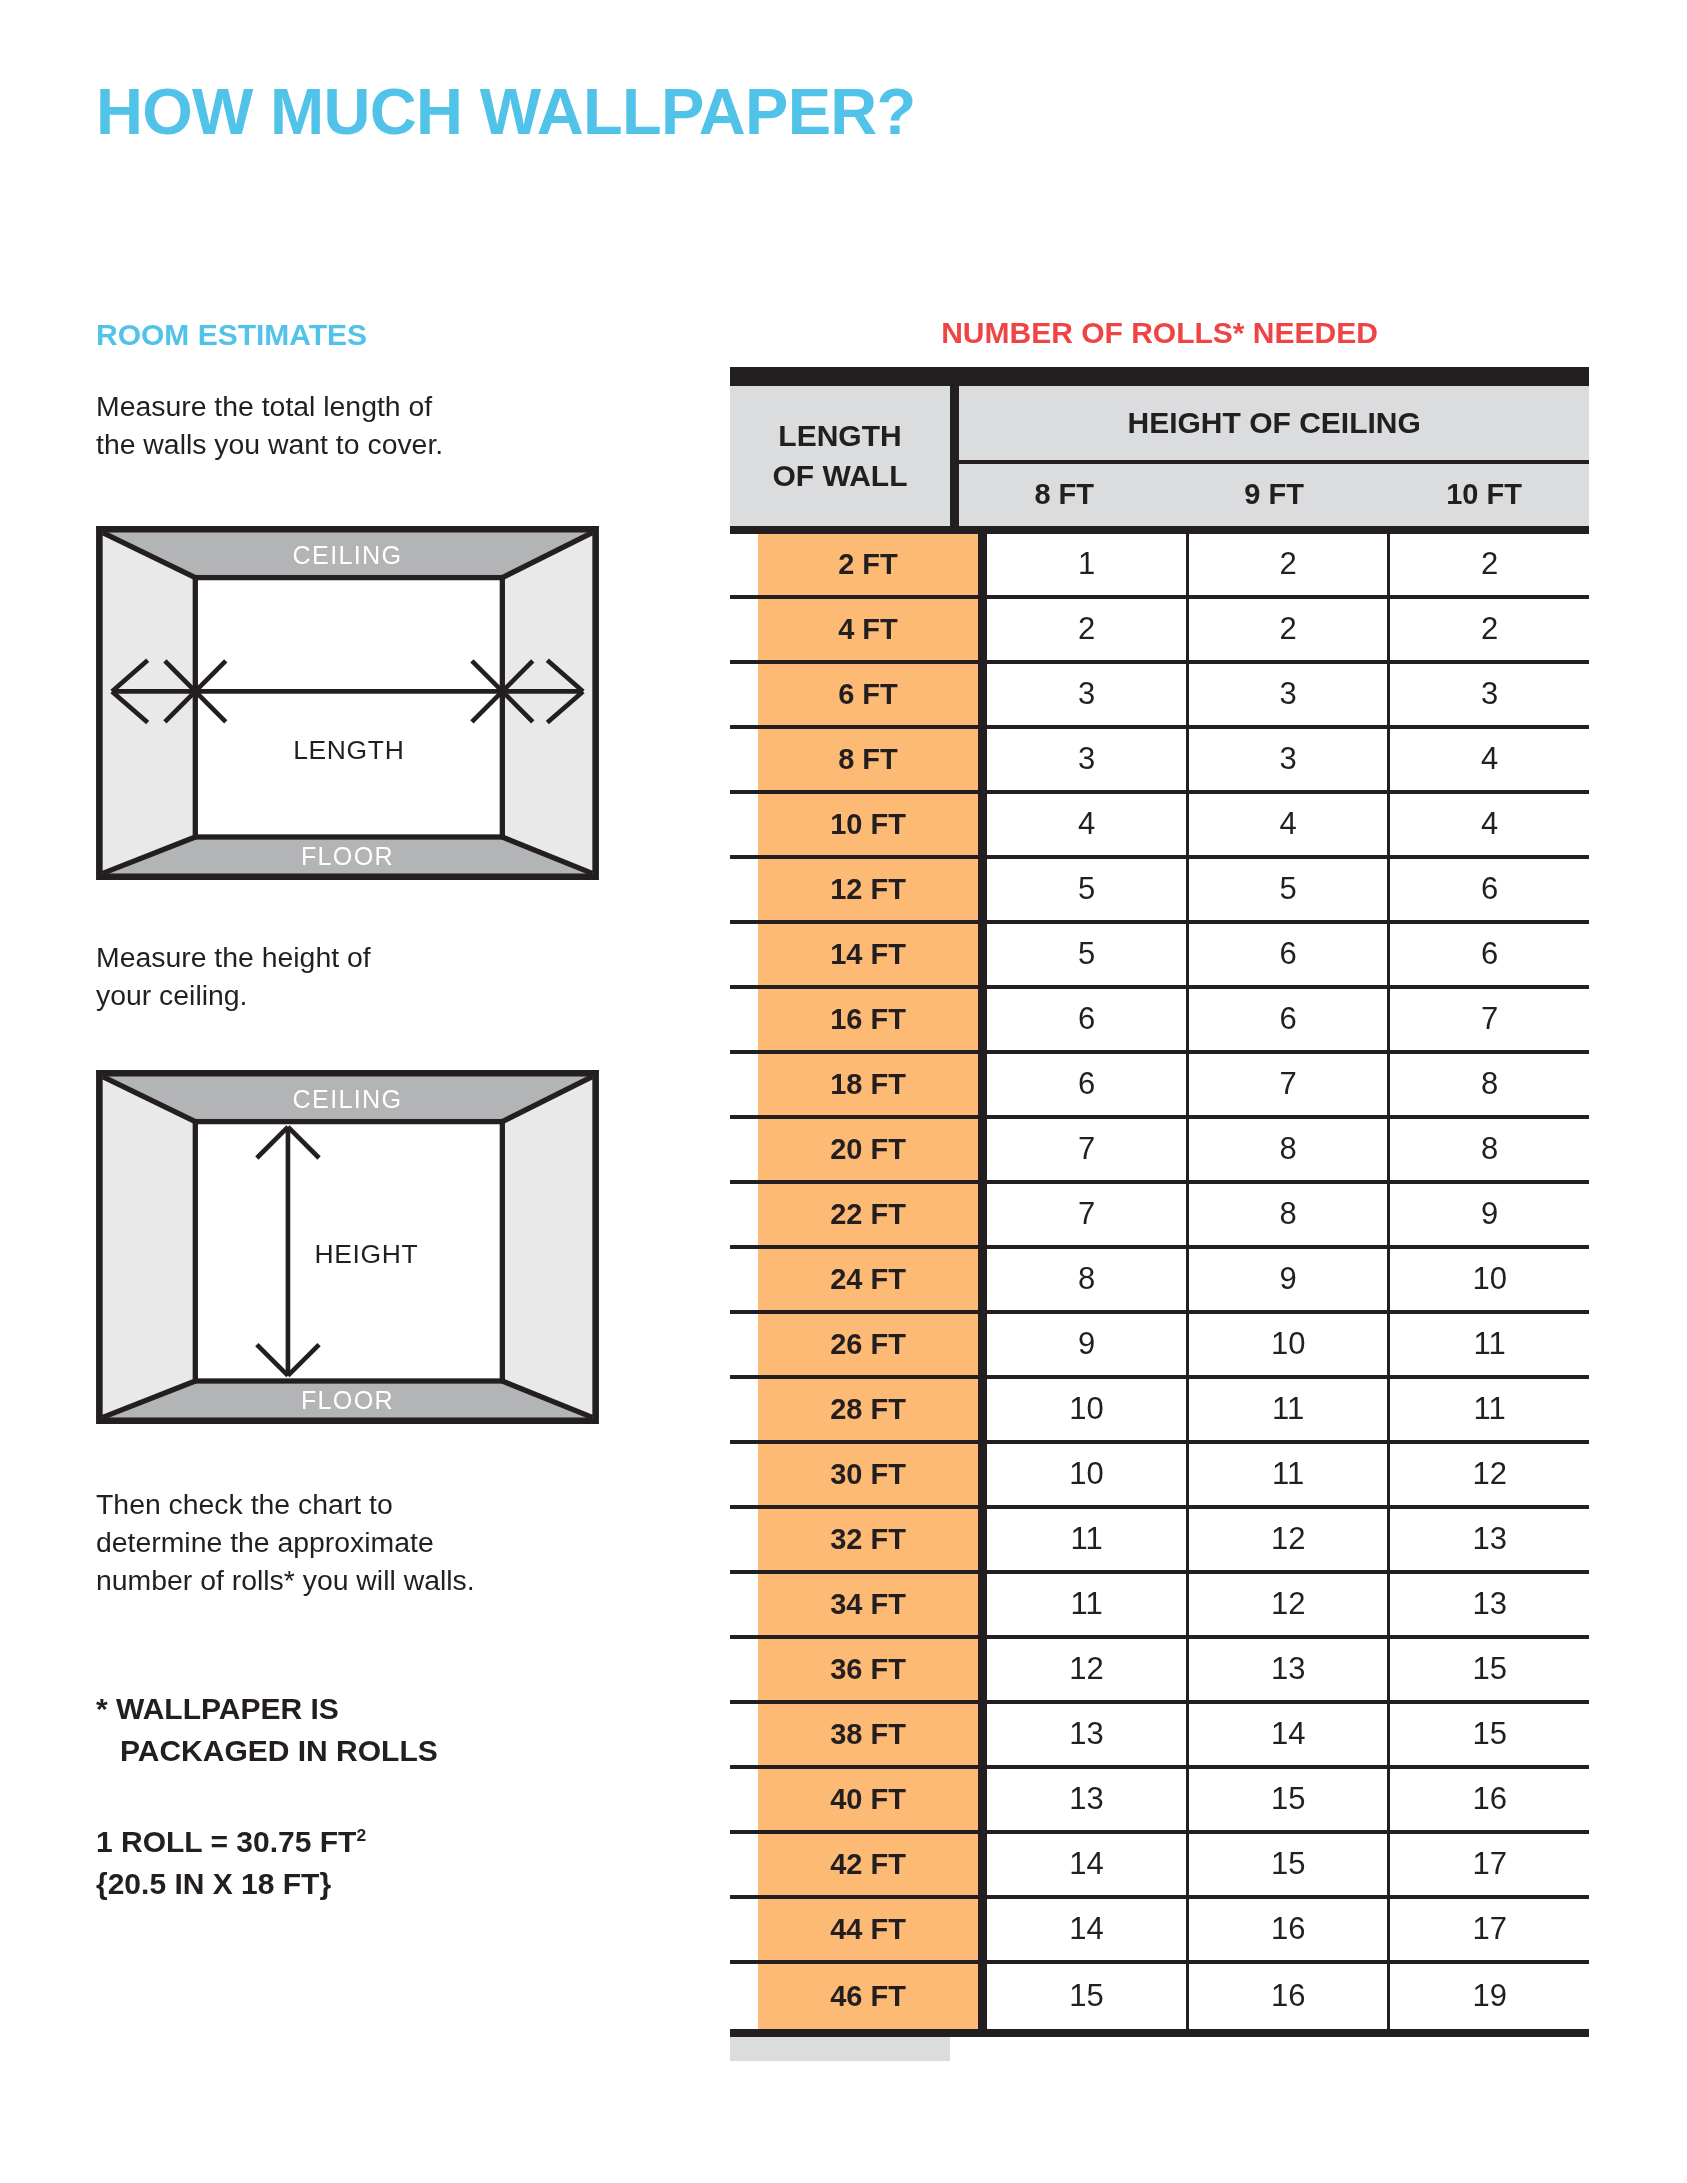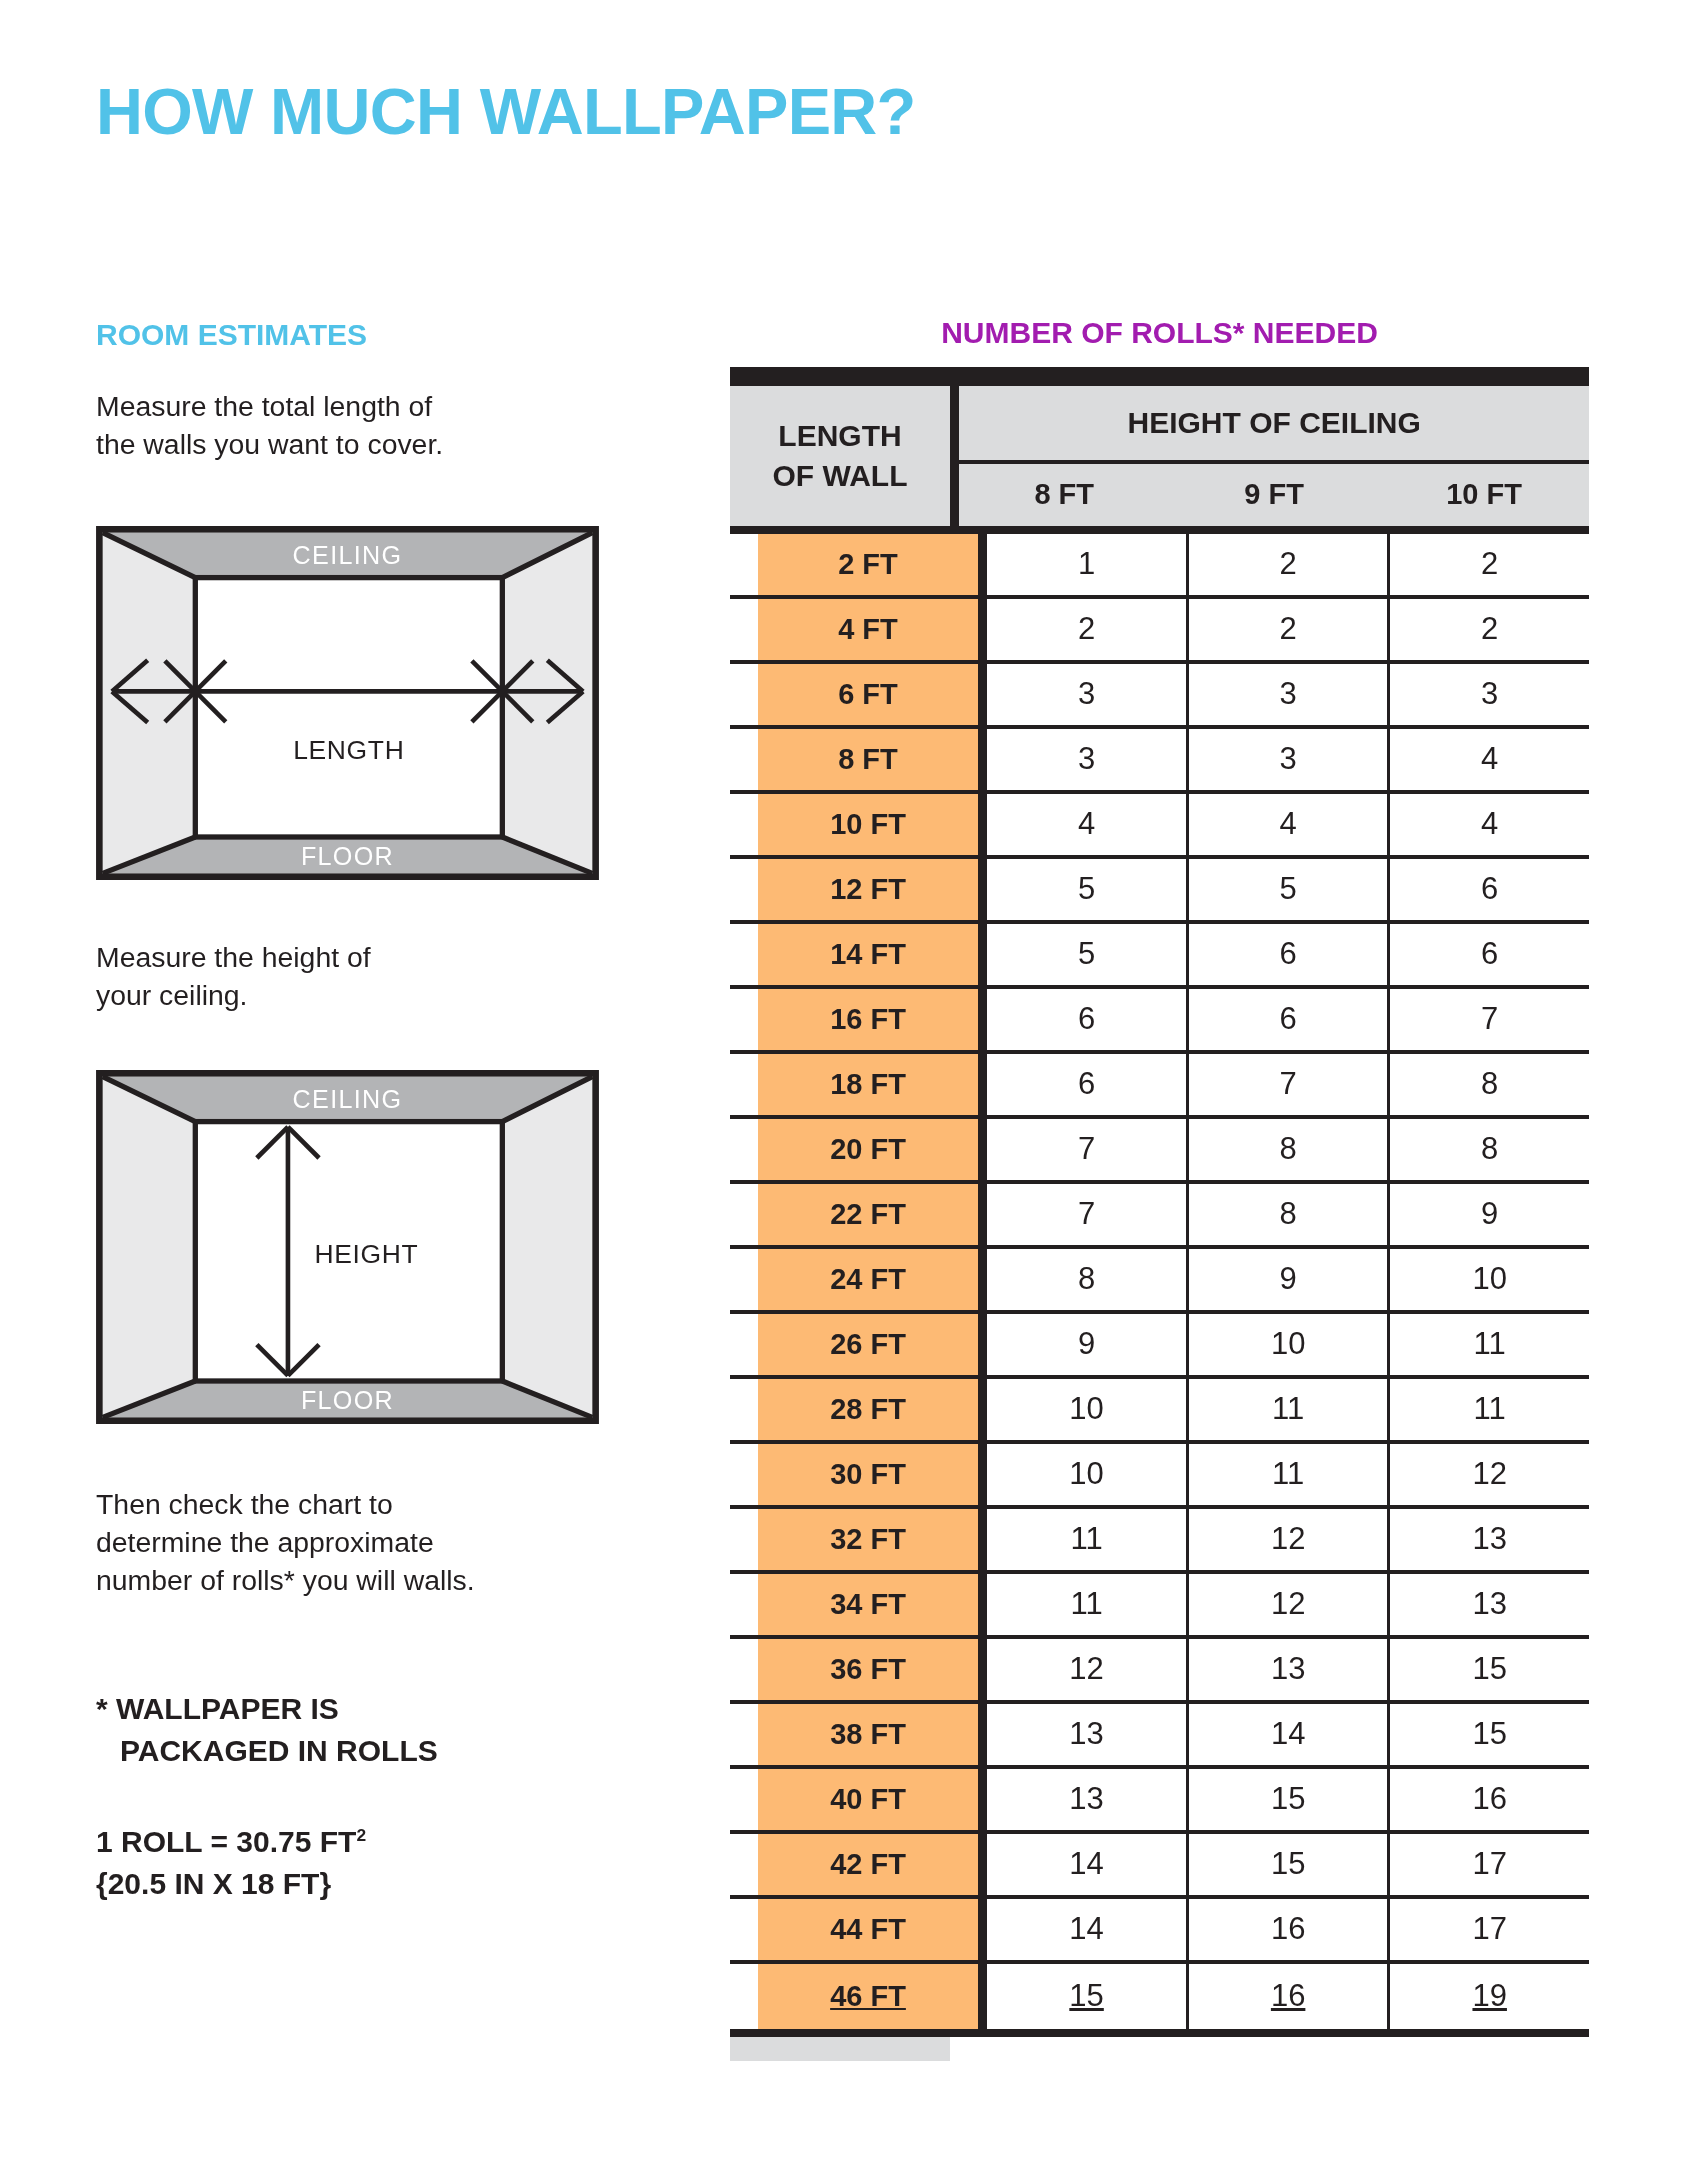--- a/index.html
+++ b/index.html
@@ -38,36 +38,36 @@
     font-size:30px; font-weight:bold;
   }
   .hline { height:3.3px; background:#231F20; }
   .subs { height:62px; display:flex; }
   .subs .sub {
     flex:1; display:flex; align-items:center; justify-content:center;
     font-size:29px; font-weight:bold;
   }
   .thickbar { height:8px; background:#231F20; }
   .row { display:flex; height:65px; border-bottom:4.6px solid #231F20; background:#ffffff; }
-  .row:last-child { border-bottom:none;text-decoration:underline; }
+  .row:last-child { border-bottom:none; }
   .row .label {
     width:220px; background:#fdba74; display:flex; align-items:center;
     justify-content:center; font-size:29px; font-weight:bold;margin-left:28px;
   }
   .row .num {
     flex:1; display:flex; align-items:center; justify-content:center;
     font-size:31px; font-weight:400;
   }
   .row .num.sep { border-left:3.3px solid #231F20; }
   .bottombar { height:8px; background:#231F20; }
   .gray-tail { width:220px; height:24px; background:#DBDCDD; }
 
   .tbl-heading {
     left:730px; top:316px; width:859px; text-align:center;
-    font-size:30px; font-weight:bold; color:#a21caf;
+    font-size:30px; font-weight:bold; color:#ef4444;
   }
   svg text { font-family:"Liberation Sans","DejaVu Sans",sans-serif; }
 </style>
 </head>
 <body>
 
 <div class="page">
 
   <h1 class="abs title">HOW MUCH WALLPAPER?</h1>
 

